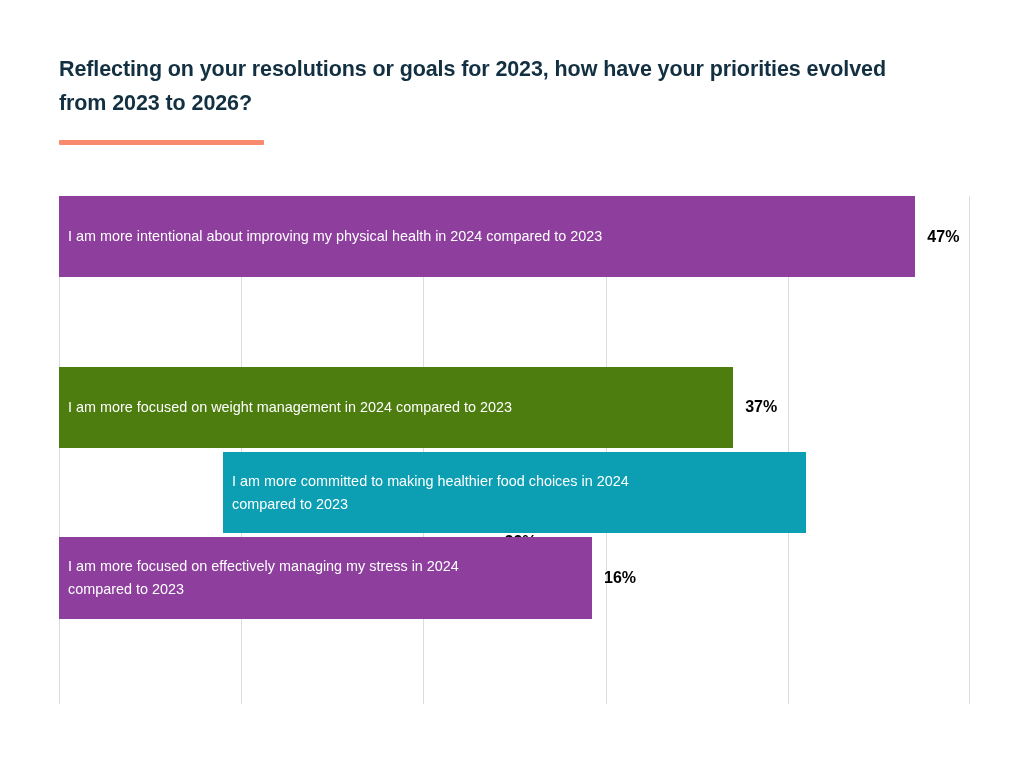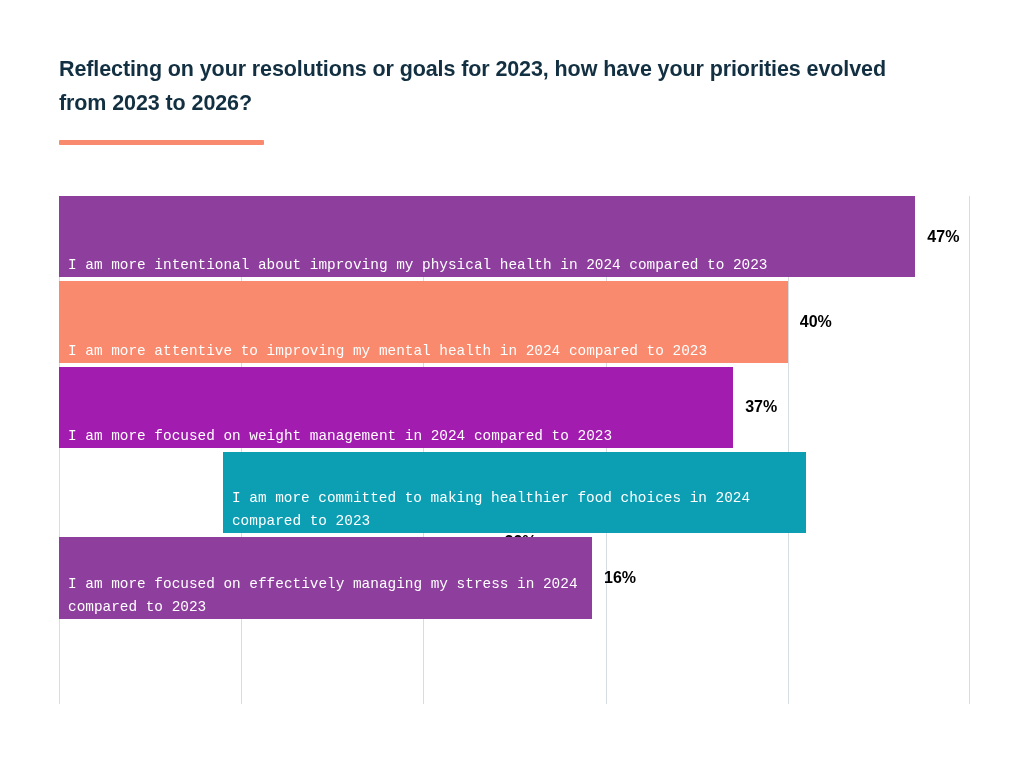--- a/index.html
+++ b/index.html
@@ -83,23 +83,22 @@
     left: 0;
     width: 100%;
     display: flex;
     align-items: center;
   }
 
   .bar {
     position: relative;
     height: 100%;
     display: flex;
-    align-items: flex-end;
+    align-items: center;
     flex: none;
-    font-family: Liberation Mono, monospace;
   }
 
   .bar-label {
     color: #ffffff;
     font-size: 14.4px;
     line-height: 23px;
     padding-left: 9px;
     padding-right: 6px;
     font-weight: normal;
     white-space: pre-line;
@@ -133,28 +132,22 @@
         <div class="gridline" style="left: 728.8px;"></div>
         <div class="gridline" style="left: 910px;"></div>
       </div>
     <div id="bars">
         <div class="bar-row" style="top: 0px; height: 81.3333px;">
           <div class="bar" style="width: 856.34px; background: rgb(142, 63, 158);">
             <span class="bar-label">I am more intentional about improving my physical health in 2024 compared to 2023</span>
           </div>
           <span class="bar-value">47%</span>
         </div>
-        <div class="bar-row" style="top: 85.3333px; height: 81.3333px;">
-          <div class="bar" style="width: 728.8px; background: rgb(250, 138, 110);">
-            <span class="bar-label">I am more attentive to improving my mental health in 2024 compared to 2023</span>
-          </div>
-          <span class="bar-value">40%</span>
-        </div>
         <div class="bar-row" style="top: 170.667px; height: 81.3333px;">
-          <div class="bar" style="width: 674.14px; background: #a21caf;">
+          <div class="bar" style="width: 674.14px; background: #4d7c0f;">
             <span class="bar-label">I am more focused on weight management in 2024 compared to 2023</span>
           </div>
           <span class="bar-value">37%</span>
         </div>
         <div class="bar-row" style="top: 256px; height: 81.3333px; flex-direction: column;">
           <div class="bar" style="width: 583.04px; background: rgb(12, 159, 180);">
             <span class="bar-label">I am more committed to making healthier food choices in 2024
 compared to 2023</span>
           </div>
           <span class="bar-value">32%</span>

